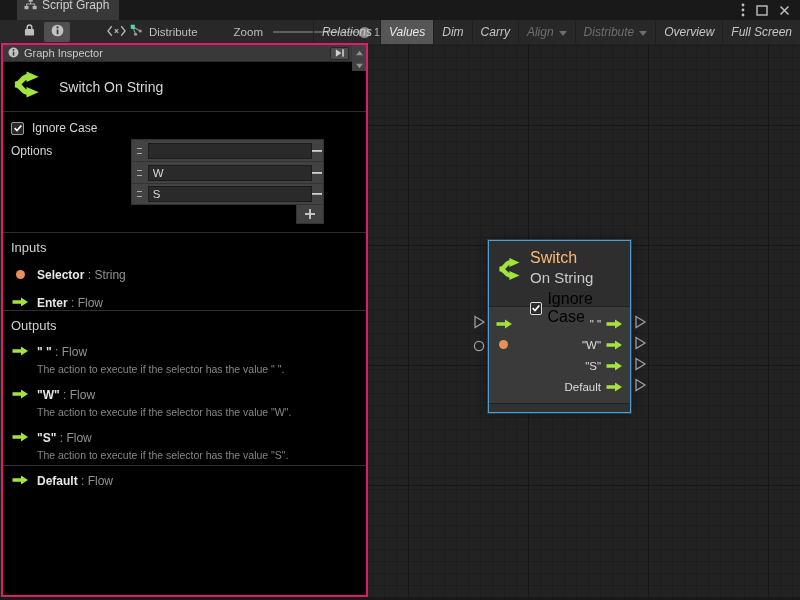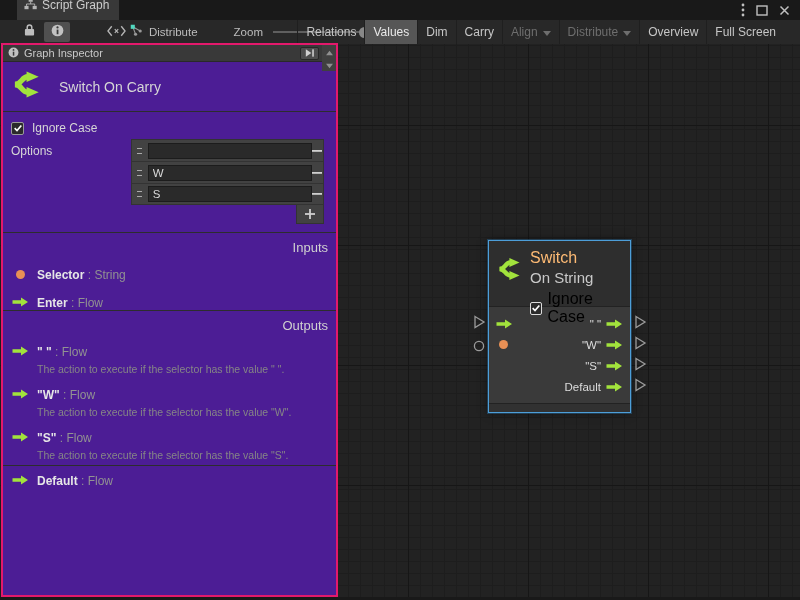--- a/index.html
+++ b/index.html
@@ -22,21 +22,21 @@
   .tb-btn { height:20px; min-width:26px; display:flex; align-items:center; justify-content:center;
             border-radius:2px; padding:0 5px; }
   .tb-btn.active { background:#505050; }
   .tb-mid { position:absolute; left:130px; top:0; height:24px; display:flex; align-items:center; }
   .graph-name { color:#bdbdbd; font-size:11.5px; margin-left:6px; }
   .zoom-label { color:#bdbdbd; font-size:11.5px; margin-left:36px; }
   .slider { position:relative; width:94px; height:2px; background:#5f5f5f; margin-left:10px; }
   .slider-handle { position:absolute; right:-3px; top:-4.5px; width:11px; height:11px;
                    border-radius:50%; background:#888; }
   .zoom-value { color:#b2b2b2; font-size:10.5px; margin-left:7px; }
-  .tb-right { position:absolute; right:16px; top:0; height:24px; display:flex; align-items:stretch; }
+  .tb-right { position:absolute; right:0; top:0; height:24px; display:flex; align-items:stretch;font-style:italic; }
   .tb-txtbtn { display:flex; align-items:center; gap:5px; padding:0 8px; font-size:12px;
                color:#c6c6c6; border-left:1px solid #1f1f1f; }
   .tb-txtbtn.active { background:#565656; color:#e9e9e9; }
   .tb-txtbtn.disabled { color:#6e6e6e; }
 
   
   .canvas { position:absolute; left:0; top:44px; width:800px; height:553px;
     background-color:#222222;
     background-image:
       linear-gradient(#161616 1px, transparent 1px),
@@ -61,22 +61,22 @@
   .node-body { position:relative; padding:6px 0; }
   .nrow { position:relative; height:21px; display:flex; align-items:center;
           padding:0 7px; justify-content:space-between; }
   .nrow .right { margin-left:auto; display:flex; align-items:center; gap:5px; }
   .nrow .plabel { color:#dcdcdc; font-size:11.5px; }
   .value-dot { width:9px; height:9px; border-radius:50%; background:#e89055; margin-left:3px; }
   .node-footer { height:9px; background:#313131; border-top:1px solid #222; }
   .ext { position:absolute; }
 
   
-  .inspector { position:absolute; left:1px; top:43px; width:337px; height:554px;
-               border:2px solid #e3196c; background:#4c1d95; display:flex; flex-direction:column;
+  .inspector { position:absolute; left:1px; top:43px; width:367px; height:554px;
+               border:2px solid #e3196c; background:#000000; display:flex; flex-direction:column;
                z-index:5; }
   .insp-header { height:17px; background:#393939; border-bottom:1px solid #292929;
                  display:flex; align-items:center; gap:5px; padding:0 38px 0 5px;
                  color:#c9c9c9; font-size:11px; position:relative; }
   .dock-btn { position:absolute; right:17px; top:2px; width:19px; height:13px; background:#4d4d4d;
               border:1px solid #272727; border-radius:2px; display:flex; align-items:center; justify-content:center; }
   .scrollcol { position:absolute; right:0; top:0; width:14px; }
   .scroll-btn { width:14px; height:13px; background:#404040; display:flex; align-items:center; justify-content:center; }
   .insp-title { height:50px; border-bottom:1px solid #2d2d2d; display:flex; align-items:center;
                 gap:15px; padding:0 10px; }
@@ -99,21 +99,21 @@
   .opt-minus { width:26px; height:22px; display:flex; align-items:center; justify-content:center; }
   .list-footer { display:flex; justify-content:flex-end; }
   .opt-plus { width:28px; height:19px; background:#424242; border:1px solid #333; border-top:none;
               display:flex; align-items:center; justify-content:center; }
 
   .insp-warning { height:35px; border-bottom:1px solid #2d2d2d; display:flex; align-items:center;
                   gap:9px; padding:0 8px; }
   .warn-text { color:#c8c8c8; font-size:11px; }
 
   .insp-inputs { height:78px; border-bottom:1px solid #2d2d2d; padding:7px 8px 0; }
-  .sec-header { color:#d0d0d0; font-size:13px;text-align:right; }
+  .sec-header { color:#d0d0d0; font-size:13px; }
   .port-row { display:flex; align-items:center; gap:8px; margin-top:10px; }
   .picon { width:18px; display:flex; justify-content:center; }
   .pname { color:#e6e6e6; font-size:12px; font-weight:bold; }
   .ptype { color:#929292; font-size:12px; }
   .pdesc { color:#868686; font-size:10.5px; margin:3px 0 0 26px; line-height:1.25; }
   .insp-outputs { height:155px; padding:7px 8px 0; border-bottom:1px solid #2d2d2d; }
   .insp-outputs .port-row { margin-top:9px; }
   .insp-filler { flex:1; }
 </style>
 </head>
@@ -377,21 +377,21 @@
 
     <div class="insp-title">
       <span>
         <svg width="31" height="31" viewBox="0 0 32 32">
             <path d="M2 16 C 9 16 9 8 15 8" fill="none" stroke="#a2e33c" stroke-width="5.5"></path>
             <path d="M2 16 C 9 16 9 24 15 24" fill="none" stroke="#a2e33c" stroke-width="5.5"></path>
             <path d="M14 2.5 L26.5 8 L14 13.5 Z" fill="#a2e33c"></path>
             <path d="M14 18.5 L26.5 24 L14 29.5 Z" fill="#a2e33c"></path>
           </svg>
       </span>
-      <span class="insp-title-text">Switch On Carry</span>
+      <span class="insp-title-text">Switch On String</span>
     </div>
 
     <div class="insp-controls">
       <div class="ignore-row">
         <span class="insp-check">
           <svg width="10" height="10" viewBox="0 0 12 12">
               <path d="M2 6.2 L4.8 9 L10 3" stroke="#ffffff" stroke-width="2" fill="none"></path>
             </svg>
         </span>
         <span class="label12">Ignore Case</span>

